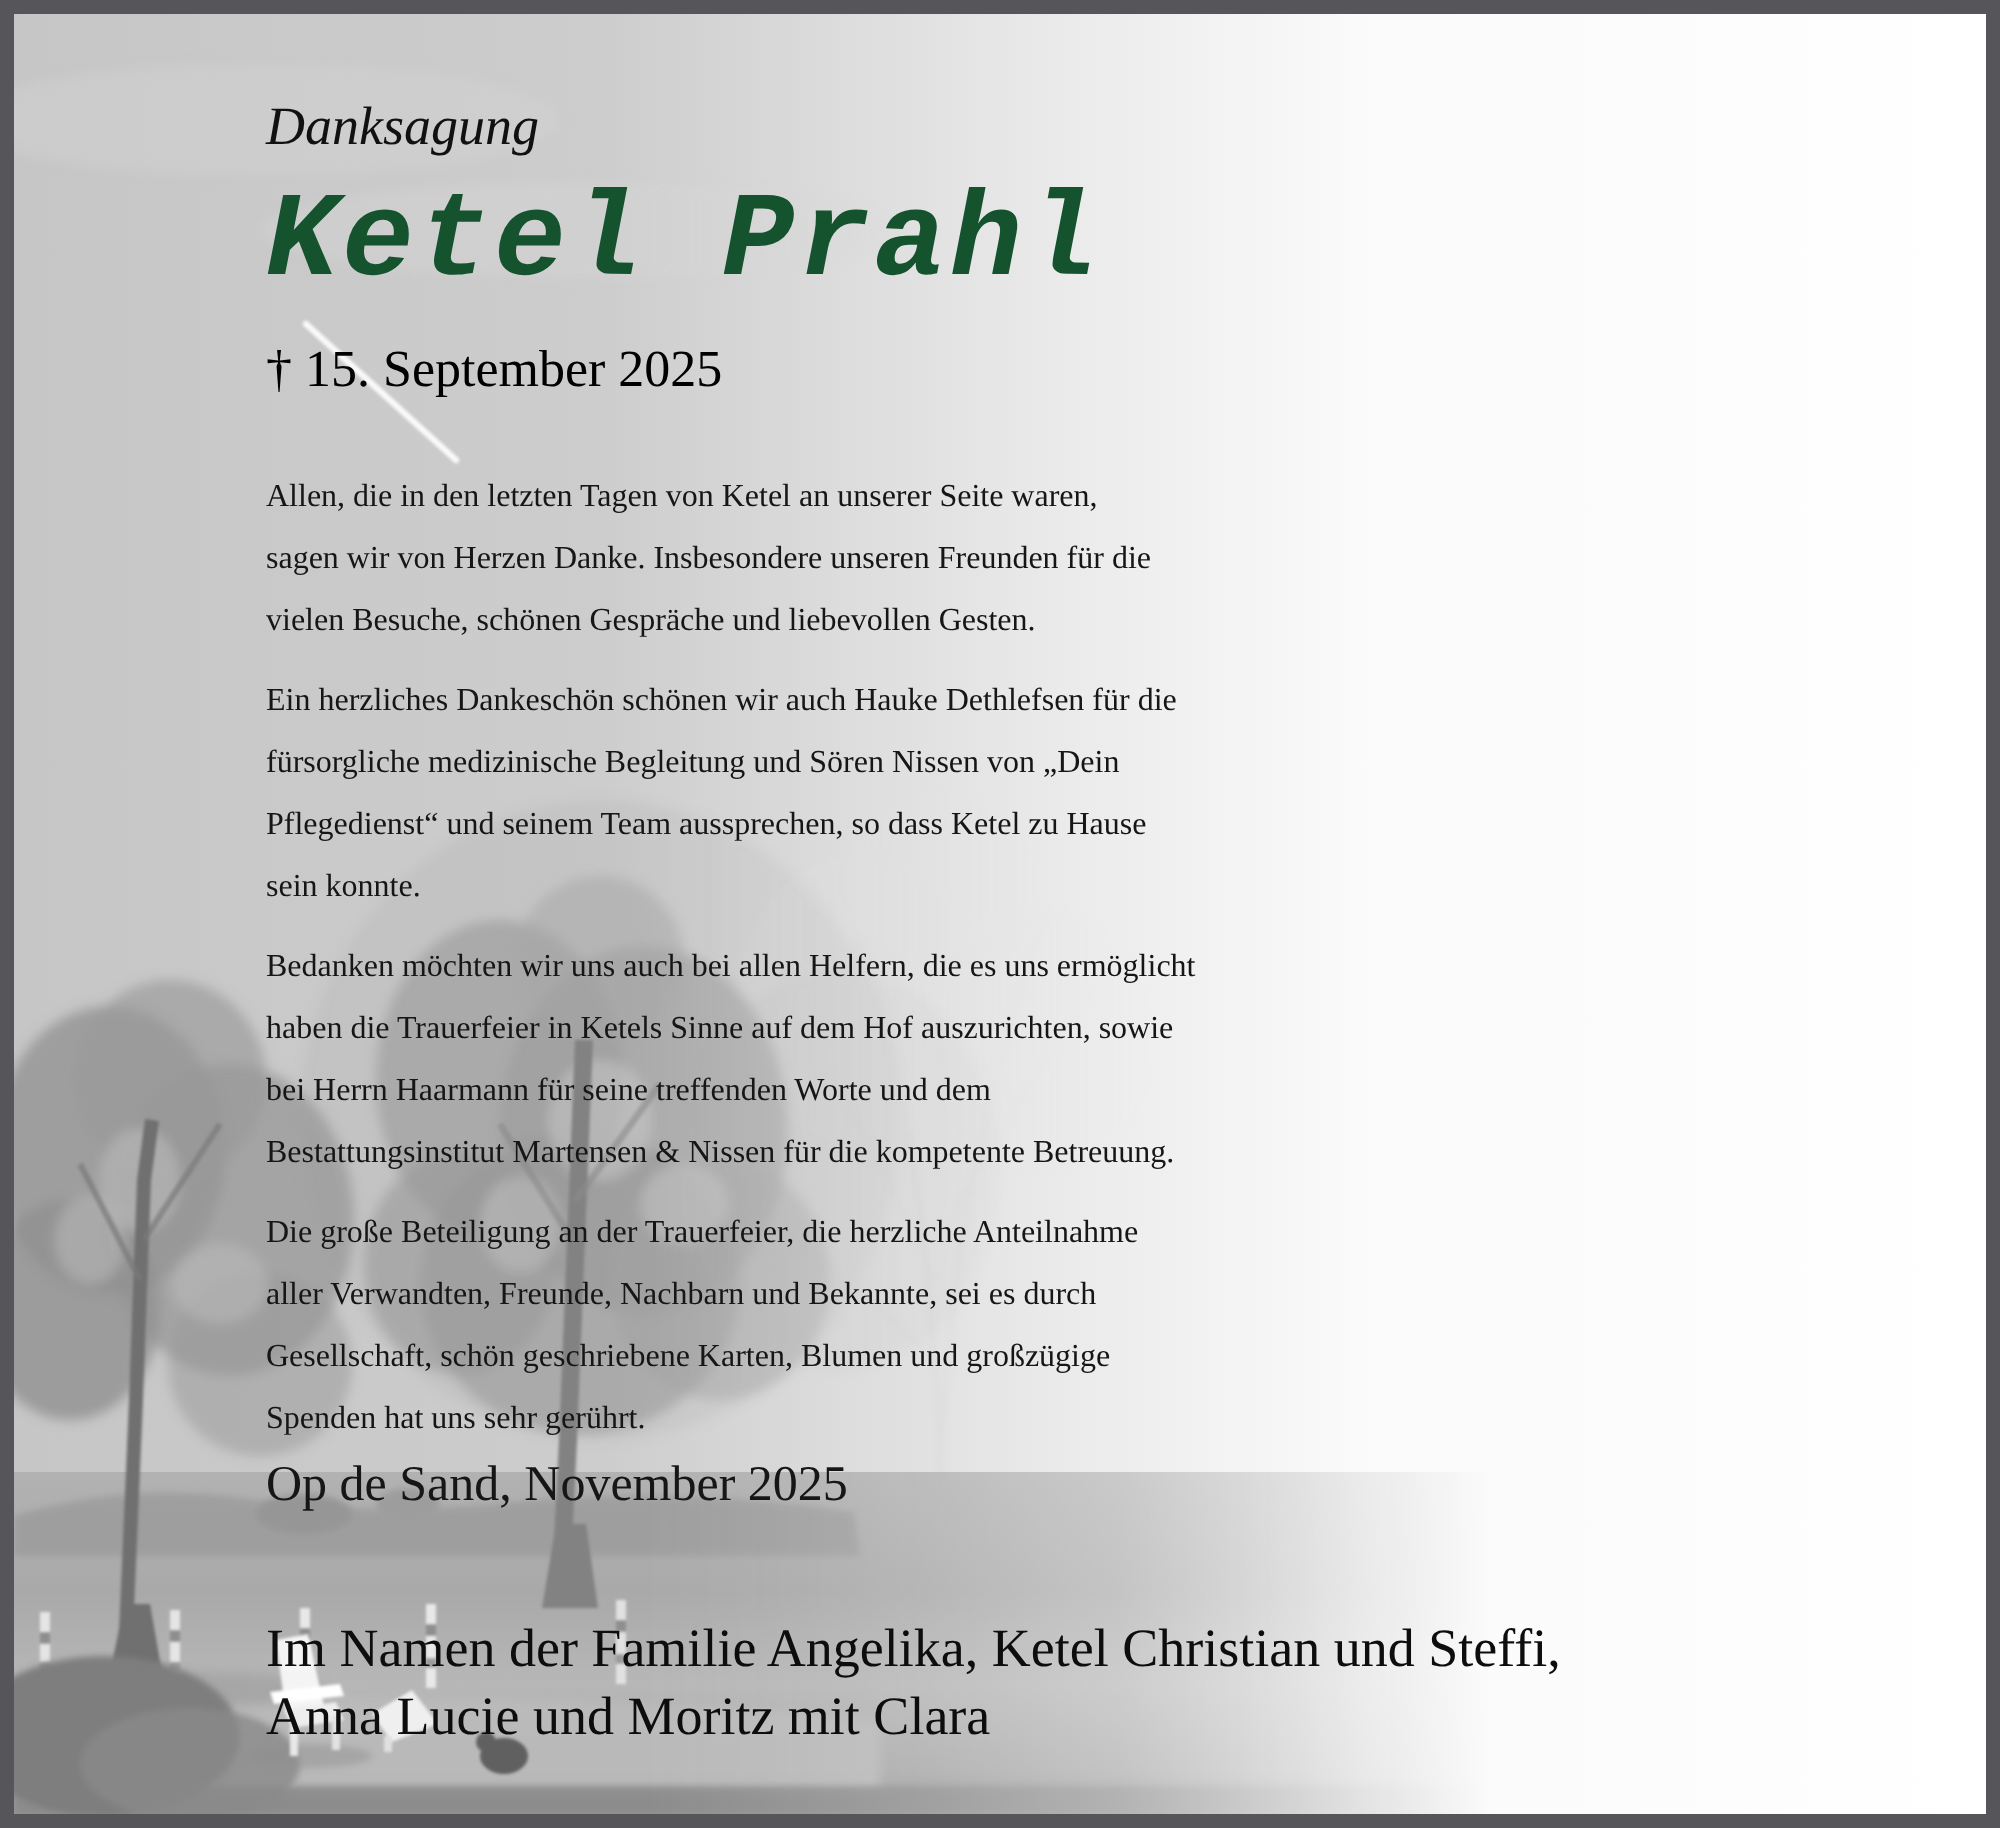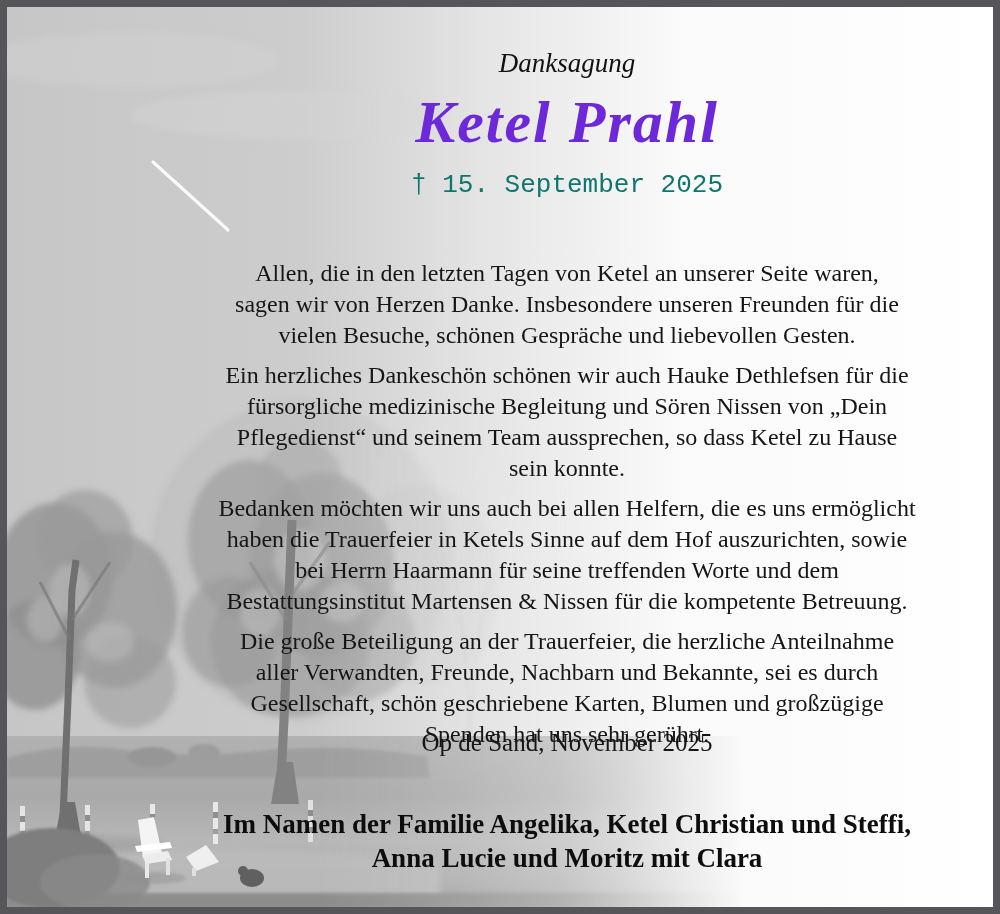--- a/index.html
+++ b/index.html
@@ -13,34 +13,34 @@
     box-sizing:border-box;
     border:7px solid var(--border-color);
     background:#ffffff;
     overflow:hidden;
     font-family:"Liberation Serif", serif;
     color:var(--text-color);
   }
   svg.bg{position:absolute;left:0;top:0;width:986px;height:900px;display:block;}
   .text-layer{
     position:absolute;left:126px;top:0;width:868px;height:728px;
-    text-align:center;
+    text-align:left;
   }
   .block{position:absolute;left:0;width:100%;}
   .kicker{top:40px;font-style:italic;font-size:27px;line-height:32px;color:#111;}
   .name{
     top:76px;font-size:60px;line-height:78px;
-    font-family:Liberation Serif, serif;font-weight:700;font-style:italic;
-    letter-spacing:2px;color:#6d28d9;
-  }
-  .date{top:162px;font-size:26px;line-height:32px;color:#0f766e;font-family:Liberation Mono, monospace;}
-  .body-text{top:226px;font-size:24px;line-height:31px;margin-top:25px;}
+    font-family:Liberation Mono, monospace;font-weight:700;font-style:italic;
+    letter-spacing:2px;color:#14532d;
+  }
+  .date{top:162px;font-size:26px;line-height:32px;color:#000000;}
+  .body-text{top:226px;font-size:16px;line-height:31px;}
   .para{white-space:pre-line;margin:0 0 9px 0;}
   .closing{top:720px;font-size:25px;line-height:31px;}
-  .signature{top:800px;font-size:27px;line-height:34px;font-weight:700;white-space:pre-line;color:#0d0d0d;}
+  .signature{top:800px;font-size:27px;line-height:34px;font-weight:400;white-space:pre-line;color:#0d0d0d;}
 </style>
 </head>
 <body>
 
 <div class="frame">
 
   <svg class="bg" viewBox="7 7 986 900" preserveAspectRatio="none" aria-hidden="true">
     <defs>
       <linearGradient id="gBase" x1="0" y1="0" x2="1" y2="0">
         <stop offset="0" stop-color="#c6c6c6"></stop>

